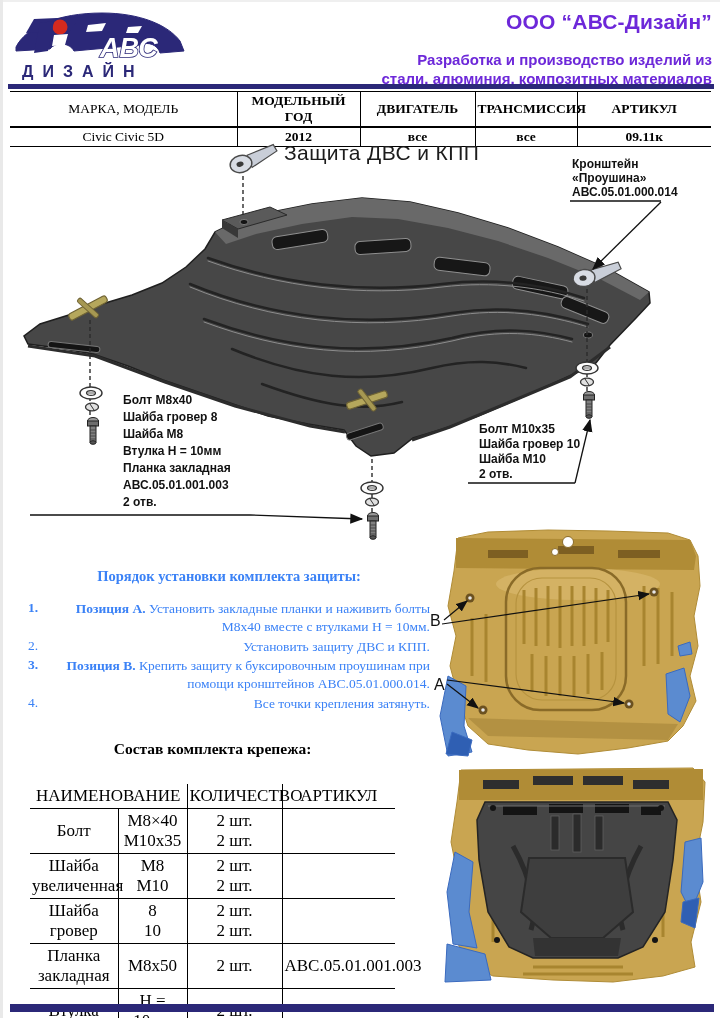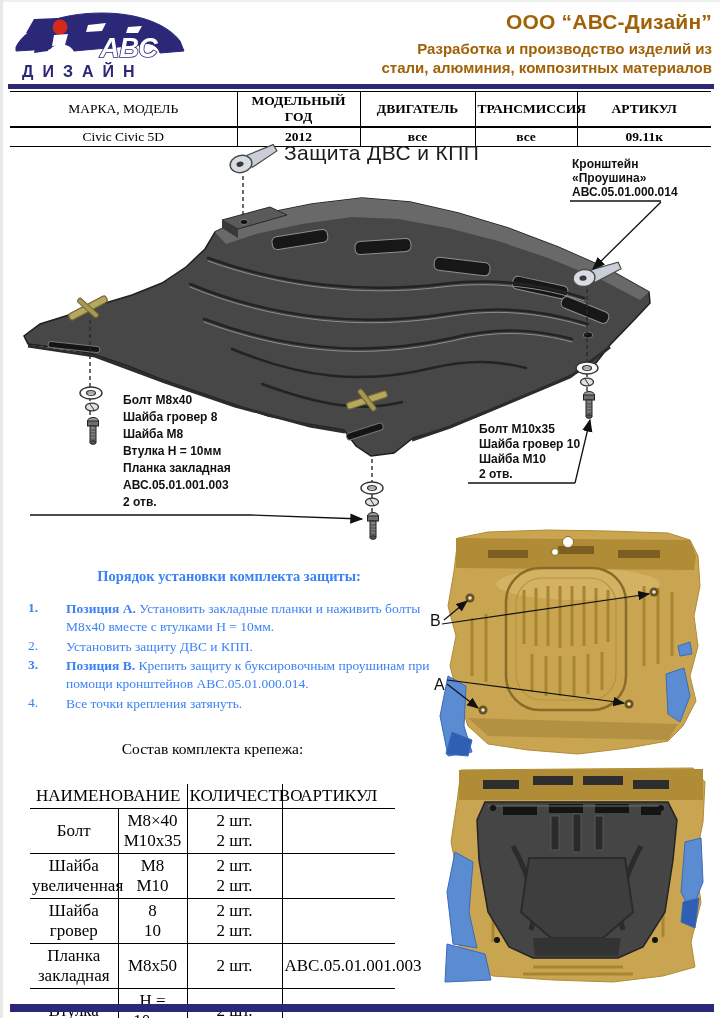--- a/index.html
+++ b/index.html
@@ -1,24 +1,24 @@
 <!DOCTYPE html>
 <html><head>
 <meta charset="utf-8">
 <style>
   html,body{margin:0;padding:0;background:#888;}
   .page{position:relative;width:720px;height:1018px;background:#fff;margin:0 auto;
         font-family:"Liberation Serif", serif;overflow:hidden;
         box-shadow:inset 3px 0 0 #e9e9e9, inset 0 2px 0 #efefef;}
   
   .logo{position:absolute;left:10px;top:5px;}
-  .hdr-right{position:absolute;top:10px;right:8px;text-align:right;color:#a16207;
+  .hdr-right{position:absolute;top:10px;right:8px;text-align:right;color:#6d28d9;
              font-family:"Liberation Sans", sans-serif;}
   .company{font-size:21px;font-weight:bold;letter-spacing:.2px;}
-  .subtitle{font-size:15px;font-weight:bold;line-height:1.28;margin-top:5px;}
+  .subtitle{font-size:15px;font-weight:bold;line-height:1.28;margin-top:16px;}
   .hr-navy{position:absolute;left:8px;top:84px;width:706px;height:5px;background:#2b2878;}
   
   .veh{position:absolute;left:10px;top:91px;width:701px;border-collapse:collapse;
        font-size:13.5px;text-align:center;table-layout:fixed;}
   .veh th,.veh td{font-weight:normal;padding:1px 2px;}
   .veh thead tr{border-top:1.3px solid #000;border-bottom:2.5px solid #000;}
   .veh tbody tr{border-bottom:1.3px solid #000;}
   .veh .bl{border-left:1.3px solid #000;font-weight:bold;}
   
   .drawing{position:absolute;left:0;top:132px;}
@@ -26,24 +26,24 @@
   .co{font:bold 12px "Liberation Sans", sans-serif;fill:#111;}
   .dash{stroke:#2b2b2b;stroke-width:1.4;stroke-dasharray:4 3;fill:none;}
   .lead{stroke:#111;stroke-width:1.3;fill:none;}
   .ul{stroke:#111;stroke-width:1.4;}
   
   .inst{position:absolute;left:28px;top:568px;width:402px;font-size:13.5px;color:#3b82f6;}
   .inst-title{text-align:center;font-weight:bold;font-size:14.5px;margin-bottom:15px;}
   .inst-row{display:flex;margin-bottom:2px;}
   .inst-num{width:38px;flex:none;}
   .num-b{font-weight:bold;}
-  .inst-text{flex:1;line-height:1.32;}
+  .inst-text{flex:1;line-height:1.32;text-align:right;}
   
   .kit-title{position:absolute;left:30px;top:740px;width:365px;text-align:center;
-             font-weight:normal;font-size:15.5px;}
+             font-weight:bold;font-size:15.5px;}
   .kit{position:absolute;left:30px;top:784px;width:365px;border-collapse:collapse;
        font-size:17px;text-align:center;table-layout:fixed;}
   .kit th{font-weight:normal;padding:2px 2px;}
   .kit td{padding:2px 2px;}
   .kit tr{border-bottom:1.8px solid #000;}
   .kit .bl{border-left:1.3px solid #000;}
   
   .photo1{position:absolute;left:428px;top:526px;}
   .photo2{position:absolute;left:433px;top:762px;}
   .plabel{font:16px "Liberation Sans", sans-serif;fill:#111;}

